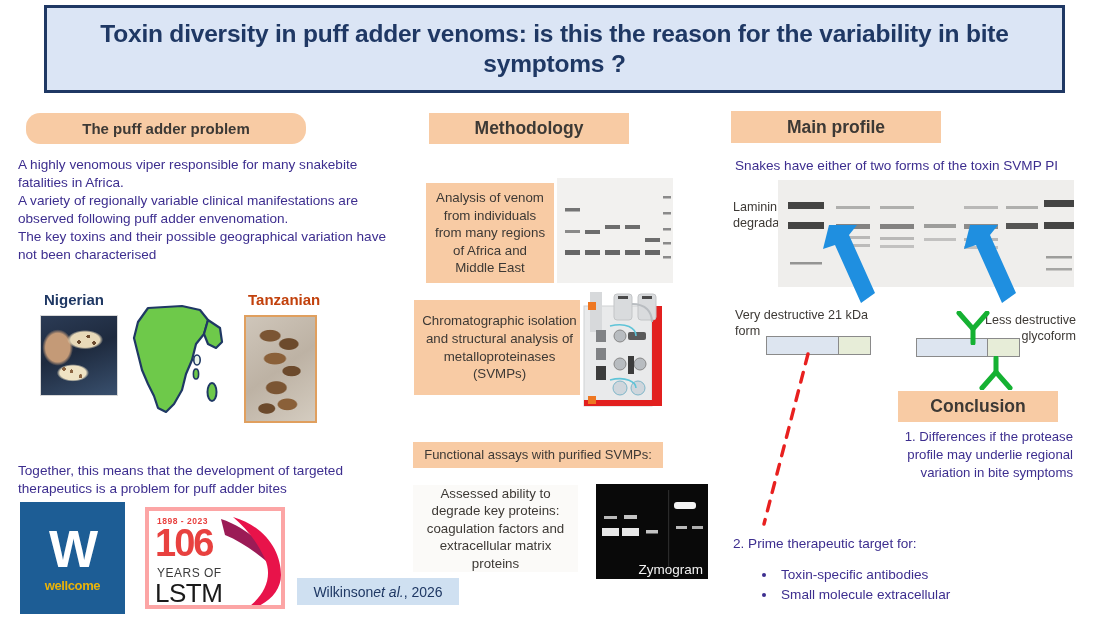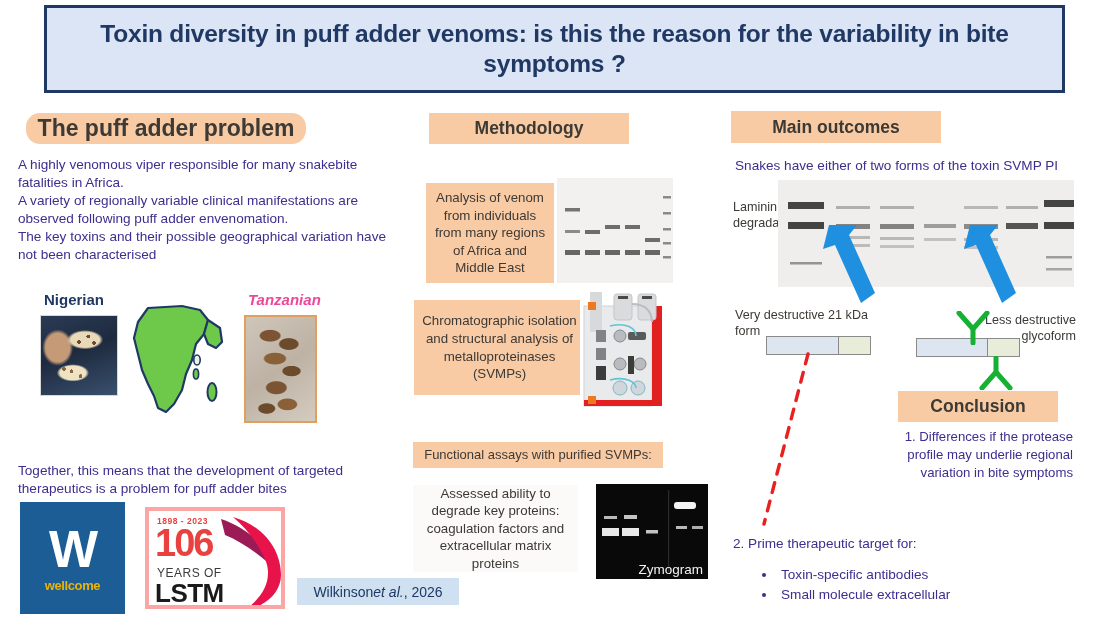--- a/index.html
+++ b/index.html
@@ -26,38 +26,38 @@
     text-align:center;letter-spacing:-0.2px;
     padding:0 16px;
   }
 
   
   .pill{
     position:absolute;background:#f8cba4;
     display:flex;align-items:center;justify-content:center;
     color:#3d3935;font-weight:bold;
   }
-  #hdr-problem{left:26px;top:113px;width:280px;height:31px;font-size:23px;border-radius:14px;}
+  #hdr-problem{left:26px;top:113px;width:280px;height:31px;font-size:15px;border-radius:14px;}
   #hdr-method{left:429px;top:113px;width:200px;height:31px;font-size:17.5px;}
   #hdr-outcomes{left:731px;top:111px;width:210px;height:32px;font-size:17.5px;}
   #hdr-conclusion{left:898px;top:391px;width:160px;height:31px;font-size:17.5px;}
 
   
   .body-purple{
     position:absolute;color:#3d2e8f;
     font-size:13.6px;line-height:1.33;
   }
 
   #problem-text{left:18px;top:156px;width:390px;}
   #together-text{left:18px;top:462px;width:385px;}
 
   
   .snake-label{position:absolute;font-weight:bold;font-size:15px;}
   #lbl-nigerian{left:44px;top:291px;color:#1f3864;}
-  #lbl-tanzanian{left:248px;top:291px;color:#ec4899;font-style:italic;}
+  #lbl-tanzanian{left:248px;top:291px;color:#c2410c;}
 
   
   .img-nigerian{
     position:absolute;left:40px;top:315px;width:76px;height:79px;
     border:1px solid #d8d8d8;
     background:
       radial-gradient(ellipse 30px 16px at 58% 30%, #e8d9b8 0 48%, rgba(232,217,184,0) 60%),
       radial-gradient(ellipse 26px 14px at 42% 72%, #efe3c4 0 50%, rgba(239,227,196,0) 62%),
       radial-gradient(ellipse 22px 26px at 22% 40%, #c49a77 0 55%, rgba(196,154,119,0) 70%),
       linear-gradient(160deg,#2b3b55 0%,#1e2a3e 45%,#39506e 100%);
@@ -116,21 +116,21 @@
   .lstm-125{
     position:absolute;left:6px;top:13px;font-size:38px;color:#e8413f;
     font-weight:bold;line-height:1;letter-spacing:-2px;
   }
   .lstm-yof{
     position:absolute;left:8px;top:55px;font-size:12px;color:#3b3b3b;
     letter-spacing:0.5px;
   }
   .lstm-name{
     position:absolute;left:6px;top:69px;font-size:26px;color:#1a1a1a;
-    font-weight:bold;line-height:1;letter-spacing:-0.5px;
+    font-weight:normal;line-height:1;letter-spacing:-0.5px;
   }
   .lstm-swoosh{position:absolute;right:-2px;top:2px;}
 
   .citation{
     position:absolute;left:297px;top:578px;width:162px;height:27px;
     background:#cfe0f1;color:#1f3864;font-size:14px;
     display:flex;align-items:center;justify-content:center;
   }
   .citation i{font-style:italic;}
 
@@ -336,21 +336,21 @@
         <rect x="50" y="46" width="12" height="3.5" opacity="0.8"></rect>
         <rect x="78" y="18" width="22" height="7" rx="3" opacity="1"></rect>
         <rect x="80" y="42" width="11" height="3" opacity="0.75"></rect>
         <rect x="96" y="42" width="11" height="3" opacity="0.7"></rect>
       </g>
       <rect x="72" y="6" width="1.2" height="82" fill="#2a2a2a"></rect>
     </svg>
     <div class="zymo-label">Zymogram</div>
   </div>
 
-  <div class="pill" id="hdr-outcomes">Main outcomes</div>
+  <div class="pill" id="hdr-outcomes">Main profile</div>
 
   <div class="body-purple" id="outcome-lead">Snakes have either of two forms of the toxin SVMP PI</div>
 
   <div class="laminin-label">Laminin degradation</div>
 
   <div class="gel-laminin">
     <svg width="296" height="107" viewBox="0 0 296 107">
       <rect width="296" height="107" fill="#efeeec"></rect>
       <g fill="#3a3a3a">
         <rect x="10" y="22" width="36" height="7" opacity="0.95"></rect>

